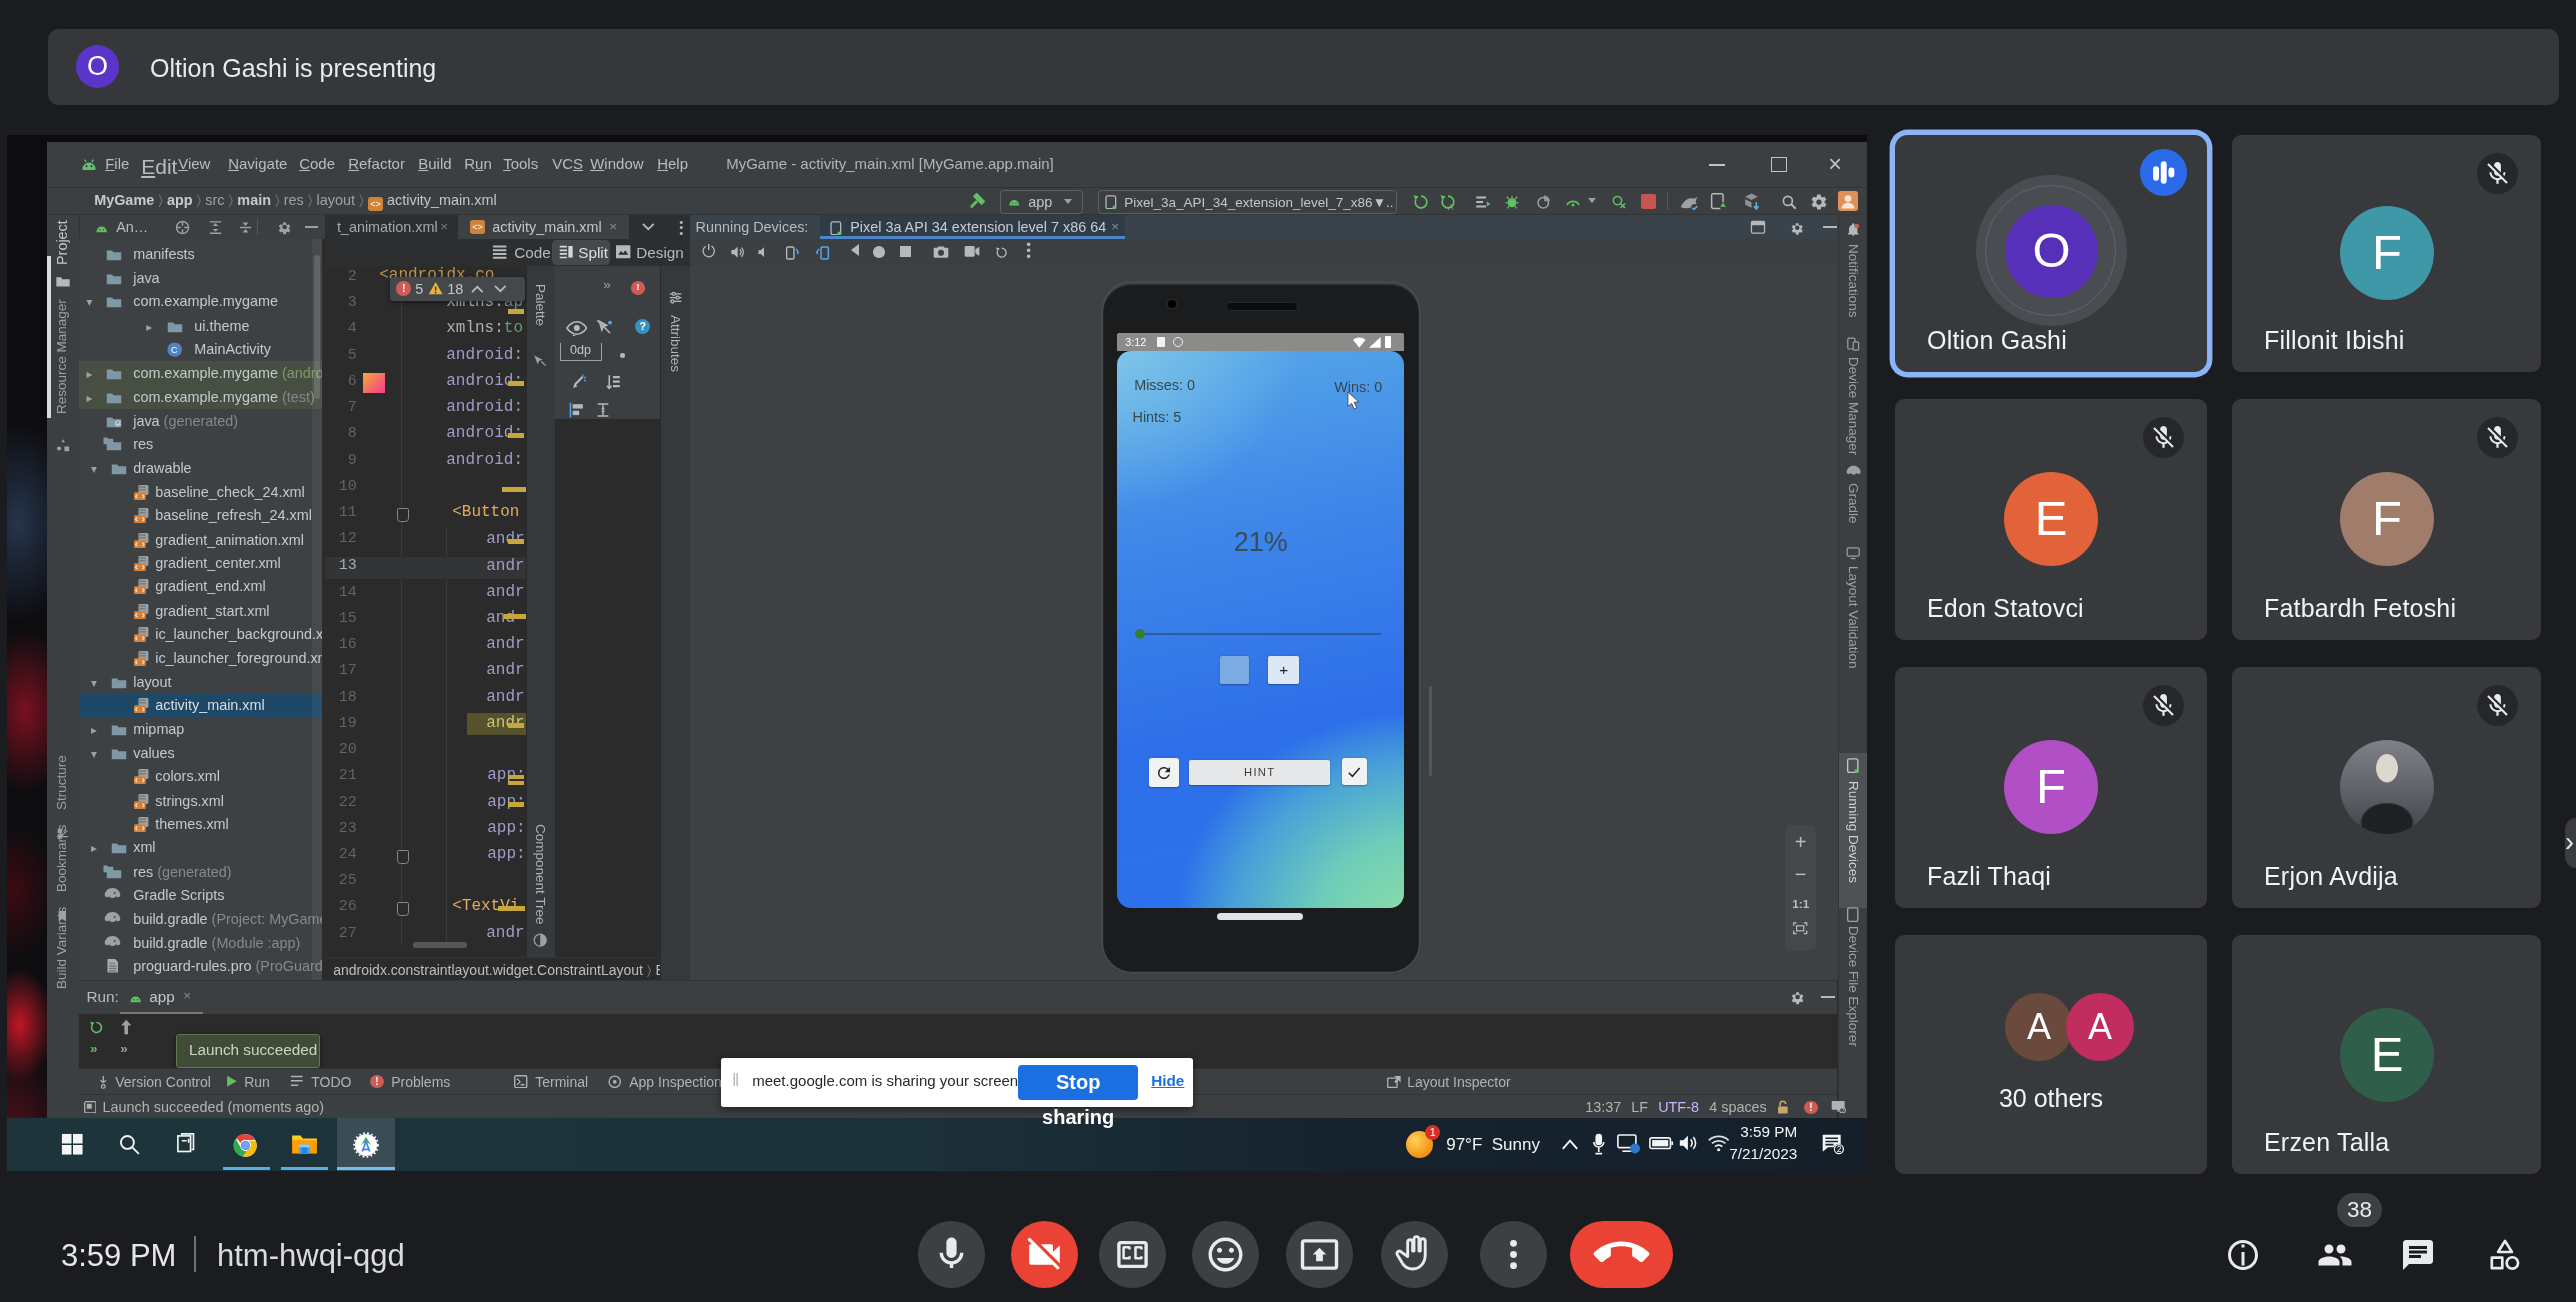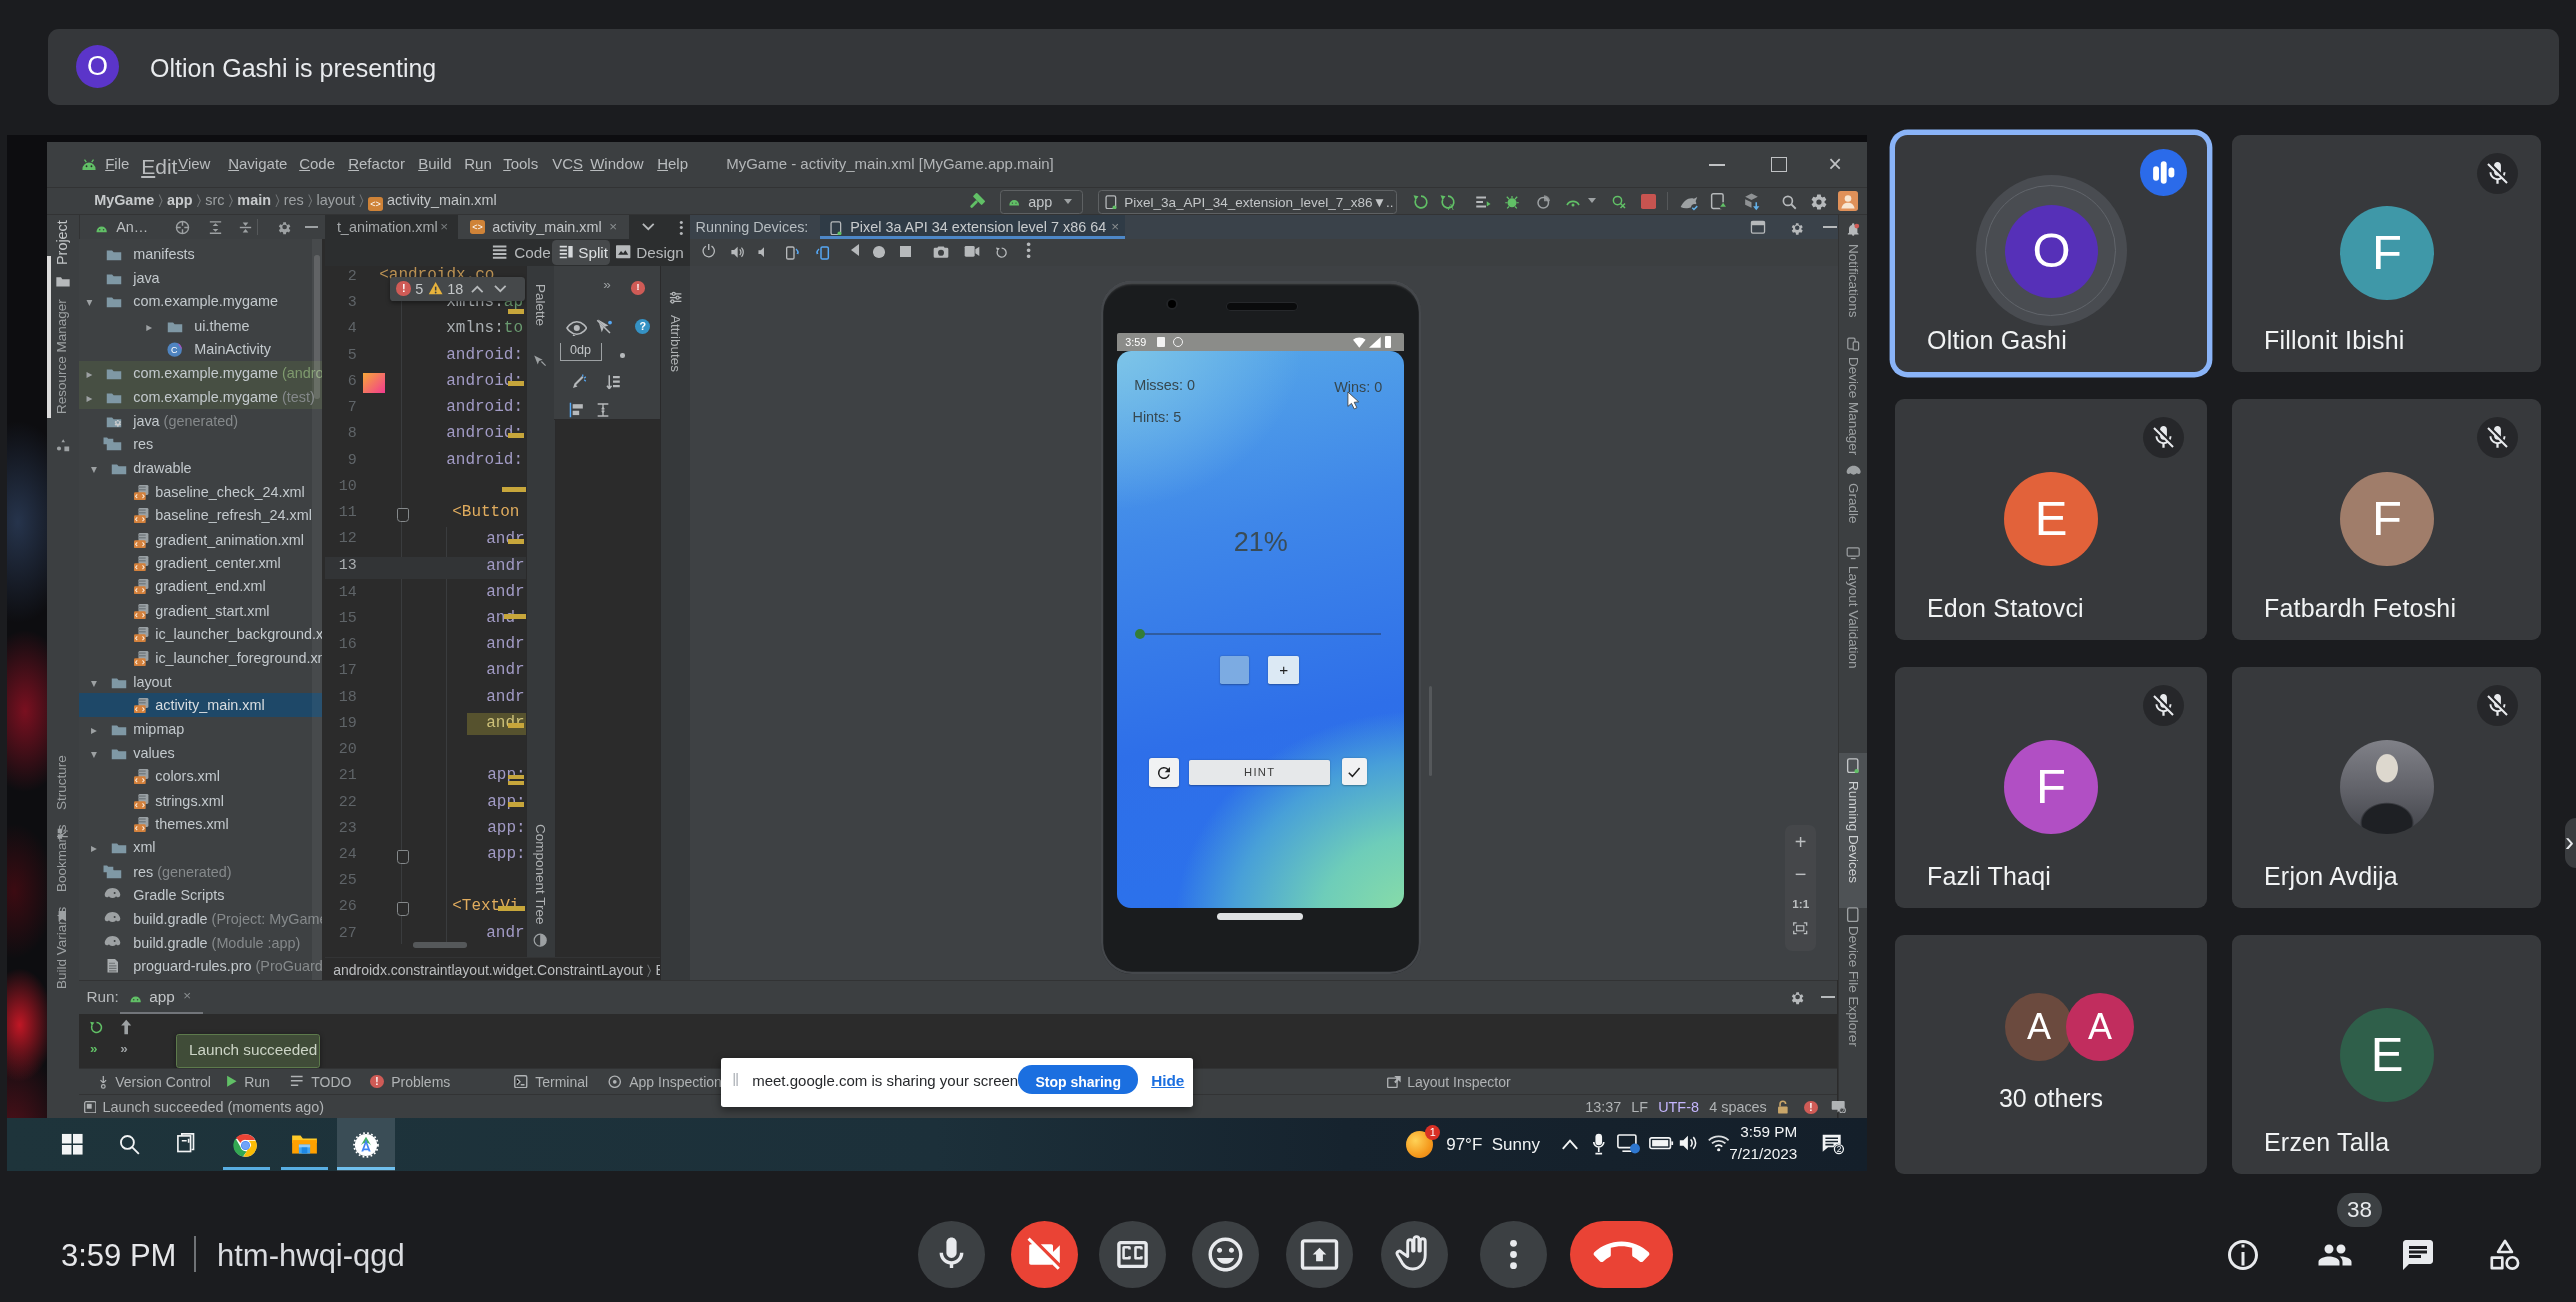--- a/index.html
+++ b/index.html
@@ -703,21 +703,21 @@
 </div>
 
 <div class="a" style="left:643px;top:124px;width:1148px;height:714px;background:#3e4144;overflow:hidden;">
 
   <div class="a" style="left:411px;top:15.3px;width:320px;height:693px;border-radius:31px;background:#1a1c1e;box-shadow:inset 0 0 0 2.2px #45484c, inset 0 2.7px 2.7px rgba(255,255,255,.3);">
     <div class="a" style="left:67px;top:19px;width:8px;height:8px;border-radius:50%;background:#000;box-shadow:0 0 0 1.8px #222427;"></div>
     <div class="a" style="left:126px;top:21.6px;width:70px;height:7.2px;border-radius:3.6px;background:#0a0b0c;box-shadow:0 0 0 0.9px #26282b;"></div>
 
     <div class="a" style="left:16px;top:52px;width:287px;height:575px;overflow:hidden;border-radius:1.8px;">
       <div class="a" style="left:0;top:0;width:287px;height:18px;background:#8b8c89;">
-        <span class="a txt" style="left:8px;top:2.7px;font-size:10.8px;color:#fff;">3:59</span>
+        <span class="a txt" style="left:8px;top:2.7px;font-size:10.8px;color:#fff;">3:12</span>
         <div class="a" style="left:40px;top:3.6px;width:8px;height:10px;background:#f2f2f2;border-radius:0.9px;"></div>
         <div class="a" style="left:56px;top:3.6px;width:10px;height:10px;border-radius:50%;border:1.8px solid #f2f2f2;box-sizing:border-box;"></div>
         <svg class="a" style="left:236px;top:3.6px" width="12.6" height="10.8" viewBox="0 0 14 12">
                 <path fill="#fff" d="M7 12L0 3a11 11 0 0 1 14 0z"></path>
               </svg>
         <svg class="a" style="left:252px;top:3.6px" width="11.7" height="10.8" viewBox="0 0 13 12">
                 <path fill="#fff" d="M0 12L13 0v12z"></path>
               </svg>
         <div class="a" style="left:268px;top:2.7px;width:6.3px;height:11.7px;background:#fff;border-radius:0.9px;"></div>
       </div>
@@ -975,21 +975,21 @@
         </g>
         <circle cx="21" cy="19" r="6" fill="#16222d"></circle>
         <circle cx="21" cy="19" r="5" fill="none" stroke="#f2f4f5" stroke-width="1.4"></circle>
         <text x="18.6" y="22.6" font-size="9.5" fill="#f2f4f5" font-family="Liberation Sans">2</text>
       </svg>
 </div>
 
 <div class="a" style="left:714px;top:923px;width:472px;height:49px;background:#fff;border-radius:2.7px;box-shadow:0 2.7px 9px rgba(0,0,0,.45);">
   <span class="a" style="left:10.8px;top:11.7px;font-size:18px;color:#b6babf;letter-spacing:0.9px;">‖</span>
   <span class="a txt" style="left:31px;top:14.4px;font-size:15px;color:#27292c;">meet.google.com is sharing your screen.</span>
-  <div class="a" style="left:297px;top:7.2px;width:120px;height:29px;background:#1b6fe0;border-radius:14px;color:#fff;font-size:14px;font-weight:bold;text-align:center;line-height:35px;">Stop sharing</div>
+  <div class="a" style="left:297px;top:7.2px;width:120px;height:35px;background:#1b6fe0;border-radius:4px;color:#fff;font-size:20px;font-weight:bold;text-align:center;line-height:35px;">Stop sharing</div>
   <span class="a txt" style="left:430px;top:14.4px;font-size:15.3px;color:#1b6fe0;text-decoration:underline;font-weight:bold;">Hide</span>
 </div>
 </div>
 
 <svg class="a" style="left:0;top:0" width="0" height="0">
 <defs>
 <g id="micoff">
         <path fill="#e8eaed" d="M19 11h-1.7c0 .74-.16 1.43-.43 2.05l1.23 1.23c.56-.98.9-2.09.9-3.28zm-4.02.17c0-.06.02-.11.02-.17V5c0-1.66-1.34-3-3-3S9 3.34 9 5v.18l5.98 5.99zM4.27 3L3 4.27l6.01 6.01V11c0 1.66 1.33 3 2.99 3 .22 0 .44-.03.65-.08l1.66 1.66c-.71.33-1.5.52-2.31.52-2.76 0-5.3-2.1-5.3-5.1H5c0 3.41 2.72 6.23 6 6.72V21h2v-3.28c.91-.13 1.77-.45 2.54-.9L19.73 21 21 19.73 4.27 3z"></path>
       </g>
 </defs>

